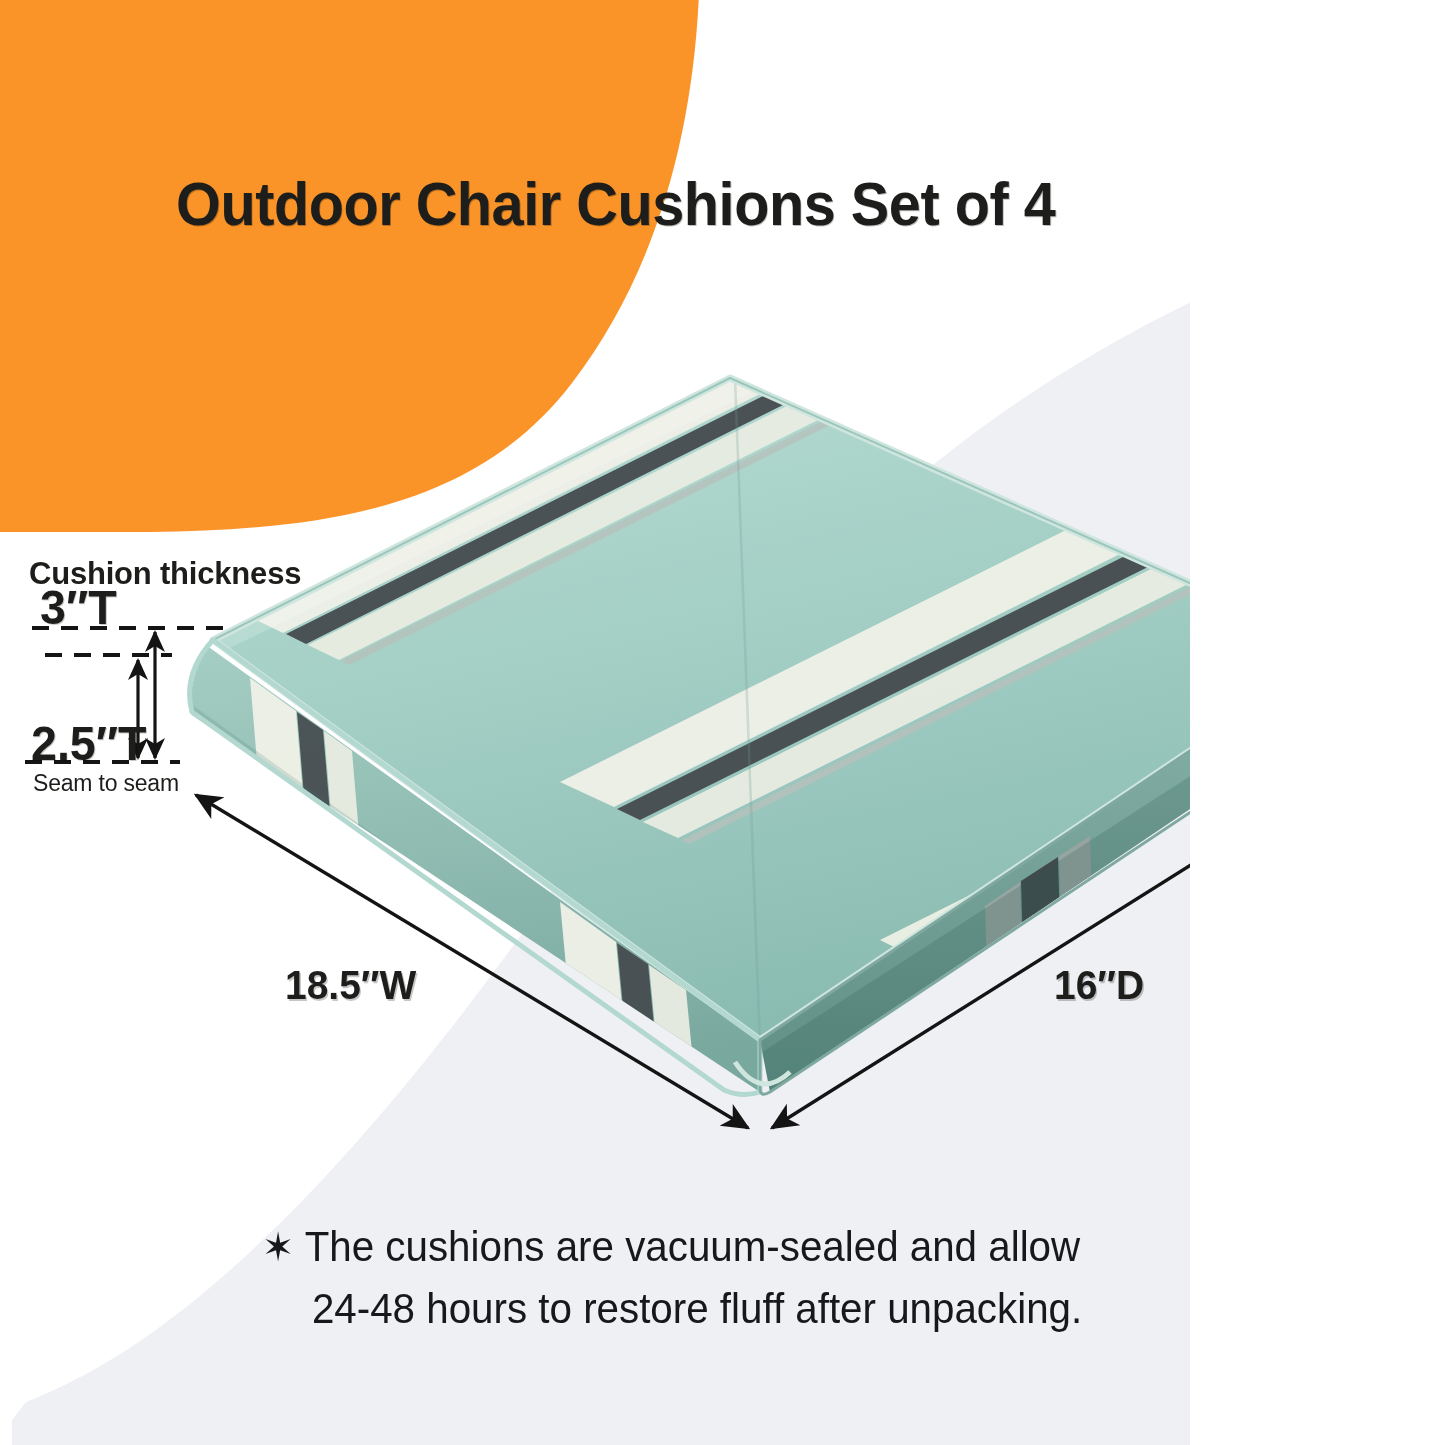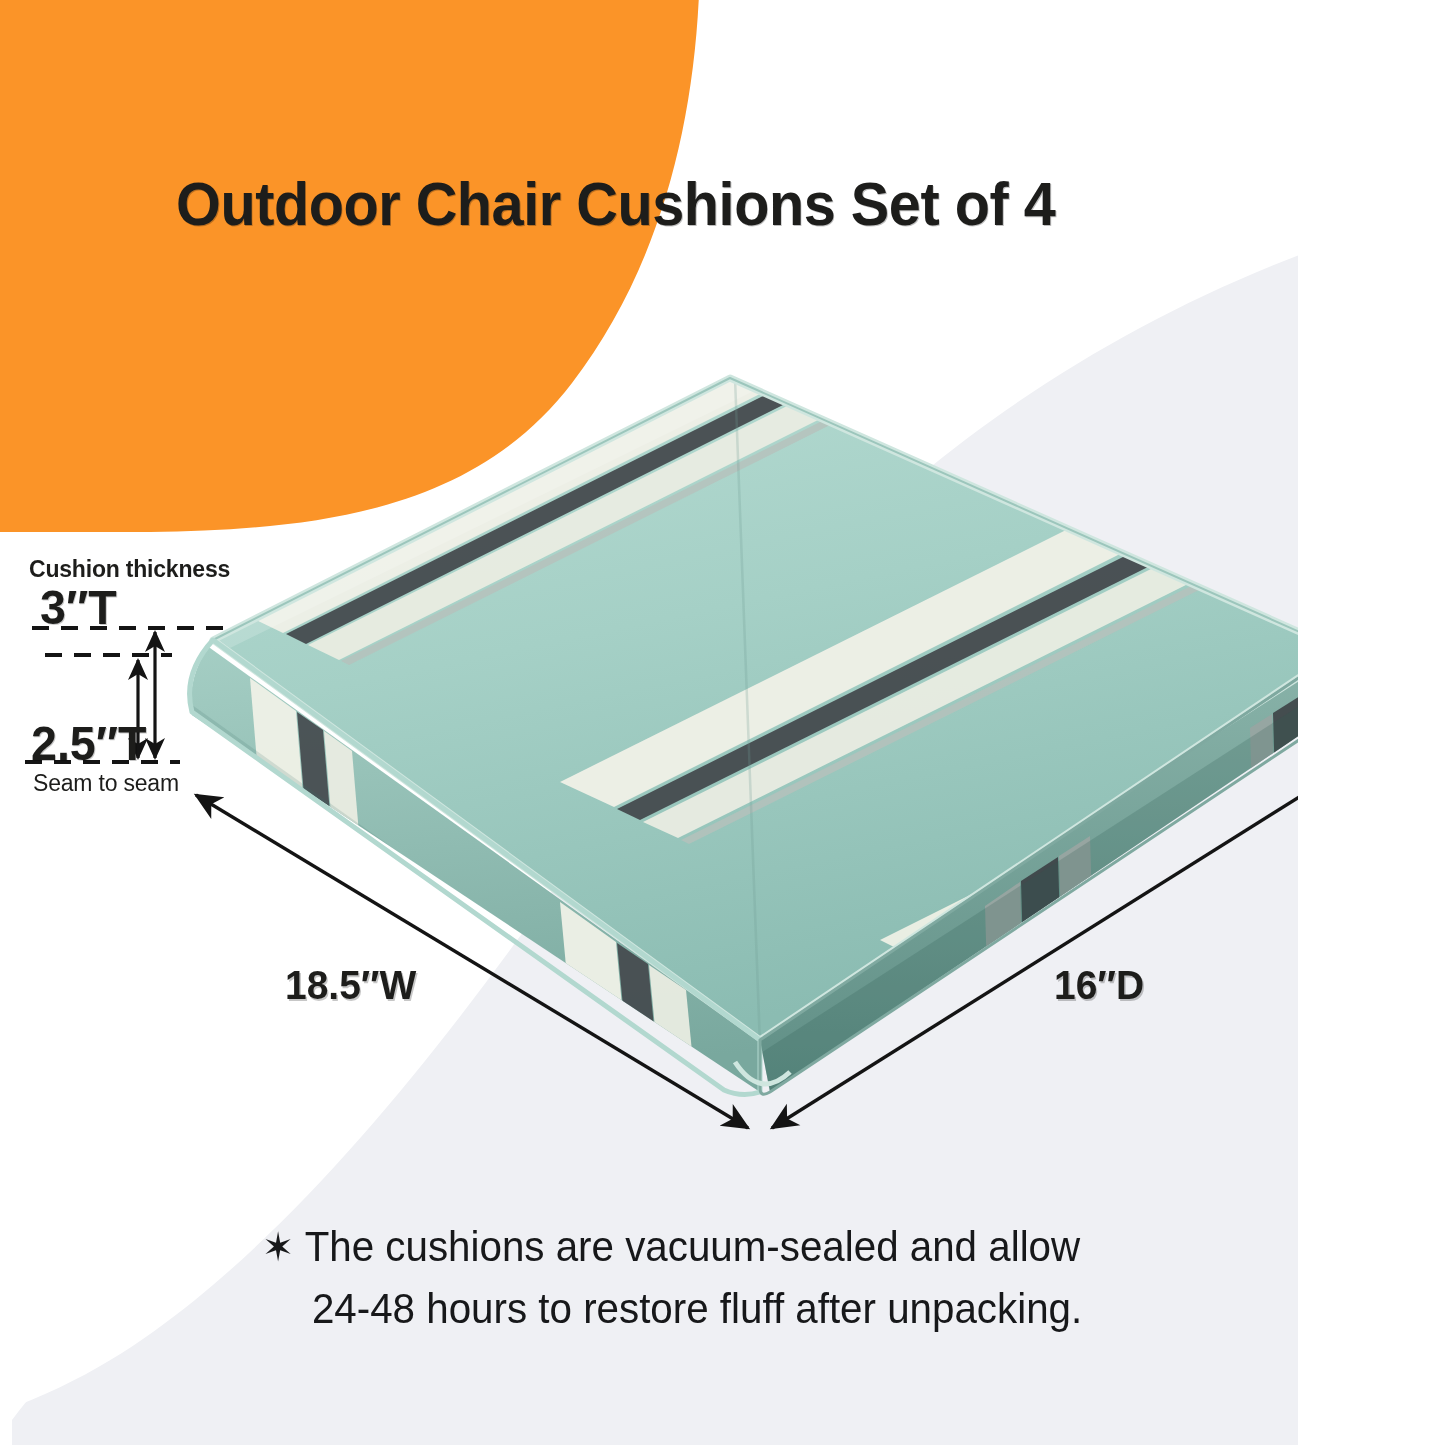--- a/index.html
+++ b/index.html
@@ -2,40 +2,40 @@
 <html><head>
 <meta charset="utf-8">
 <style>
   html,body{margin:0;padding:0;}
   body{
     width:1445px;height:1445px;
     background:#ffffff;
     font-family:"Liberation Sans", sans-serif;
     overflow:hidden;
   }
-  #stage{position:relative;width:1298px;height:1445px;overflow:hidden;background:#ffffff;}
+  #stage{position:relative;width:1190px;height:1445px;overflow:hidden;background:#ffffff;}
   #bgsvg,#artsvg{position:absolute;left:0;top:0;width:1445px;height:1445px;}
   #artsvg{pointer-events:none;}
 
   .txt{position:absolute;color:#1d1d1b;white-space:pre;}
 
   #title{
     left:176px; top:168px;
     font-size:62px;
     font-weight:bold;
     letter-spacing:-0.5px;
     font-family:"Liberation Sans","DejaVu Sans",sans-serif;
     transform:scaleX(0.93);
     transform-origin:left center;
     text-shadow:1px 1px 0 rgba(0,0,0,.25);
   }
 
   #lbl-cushion-thickness{
     left:29px; top:556px;
-    font-size:23px; font-weight:bold;
+    font-size:31px; font-weight:bold;
     letter-spacing:-0.2px;
   }
   #lbl-3t{
     left:40px; top:579px;
     font-size:49px; font-weight:bold;
     transform:scaleX(0.95);transform-origin:left center;
     text-shadow:1px 1px 0 rgba(0,0,0,.22);
   }
   #lbl-25t{
     left:31px; top:715px;

